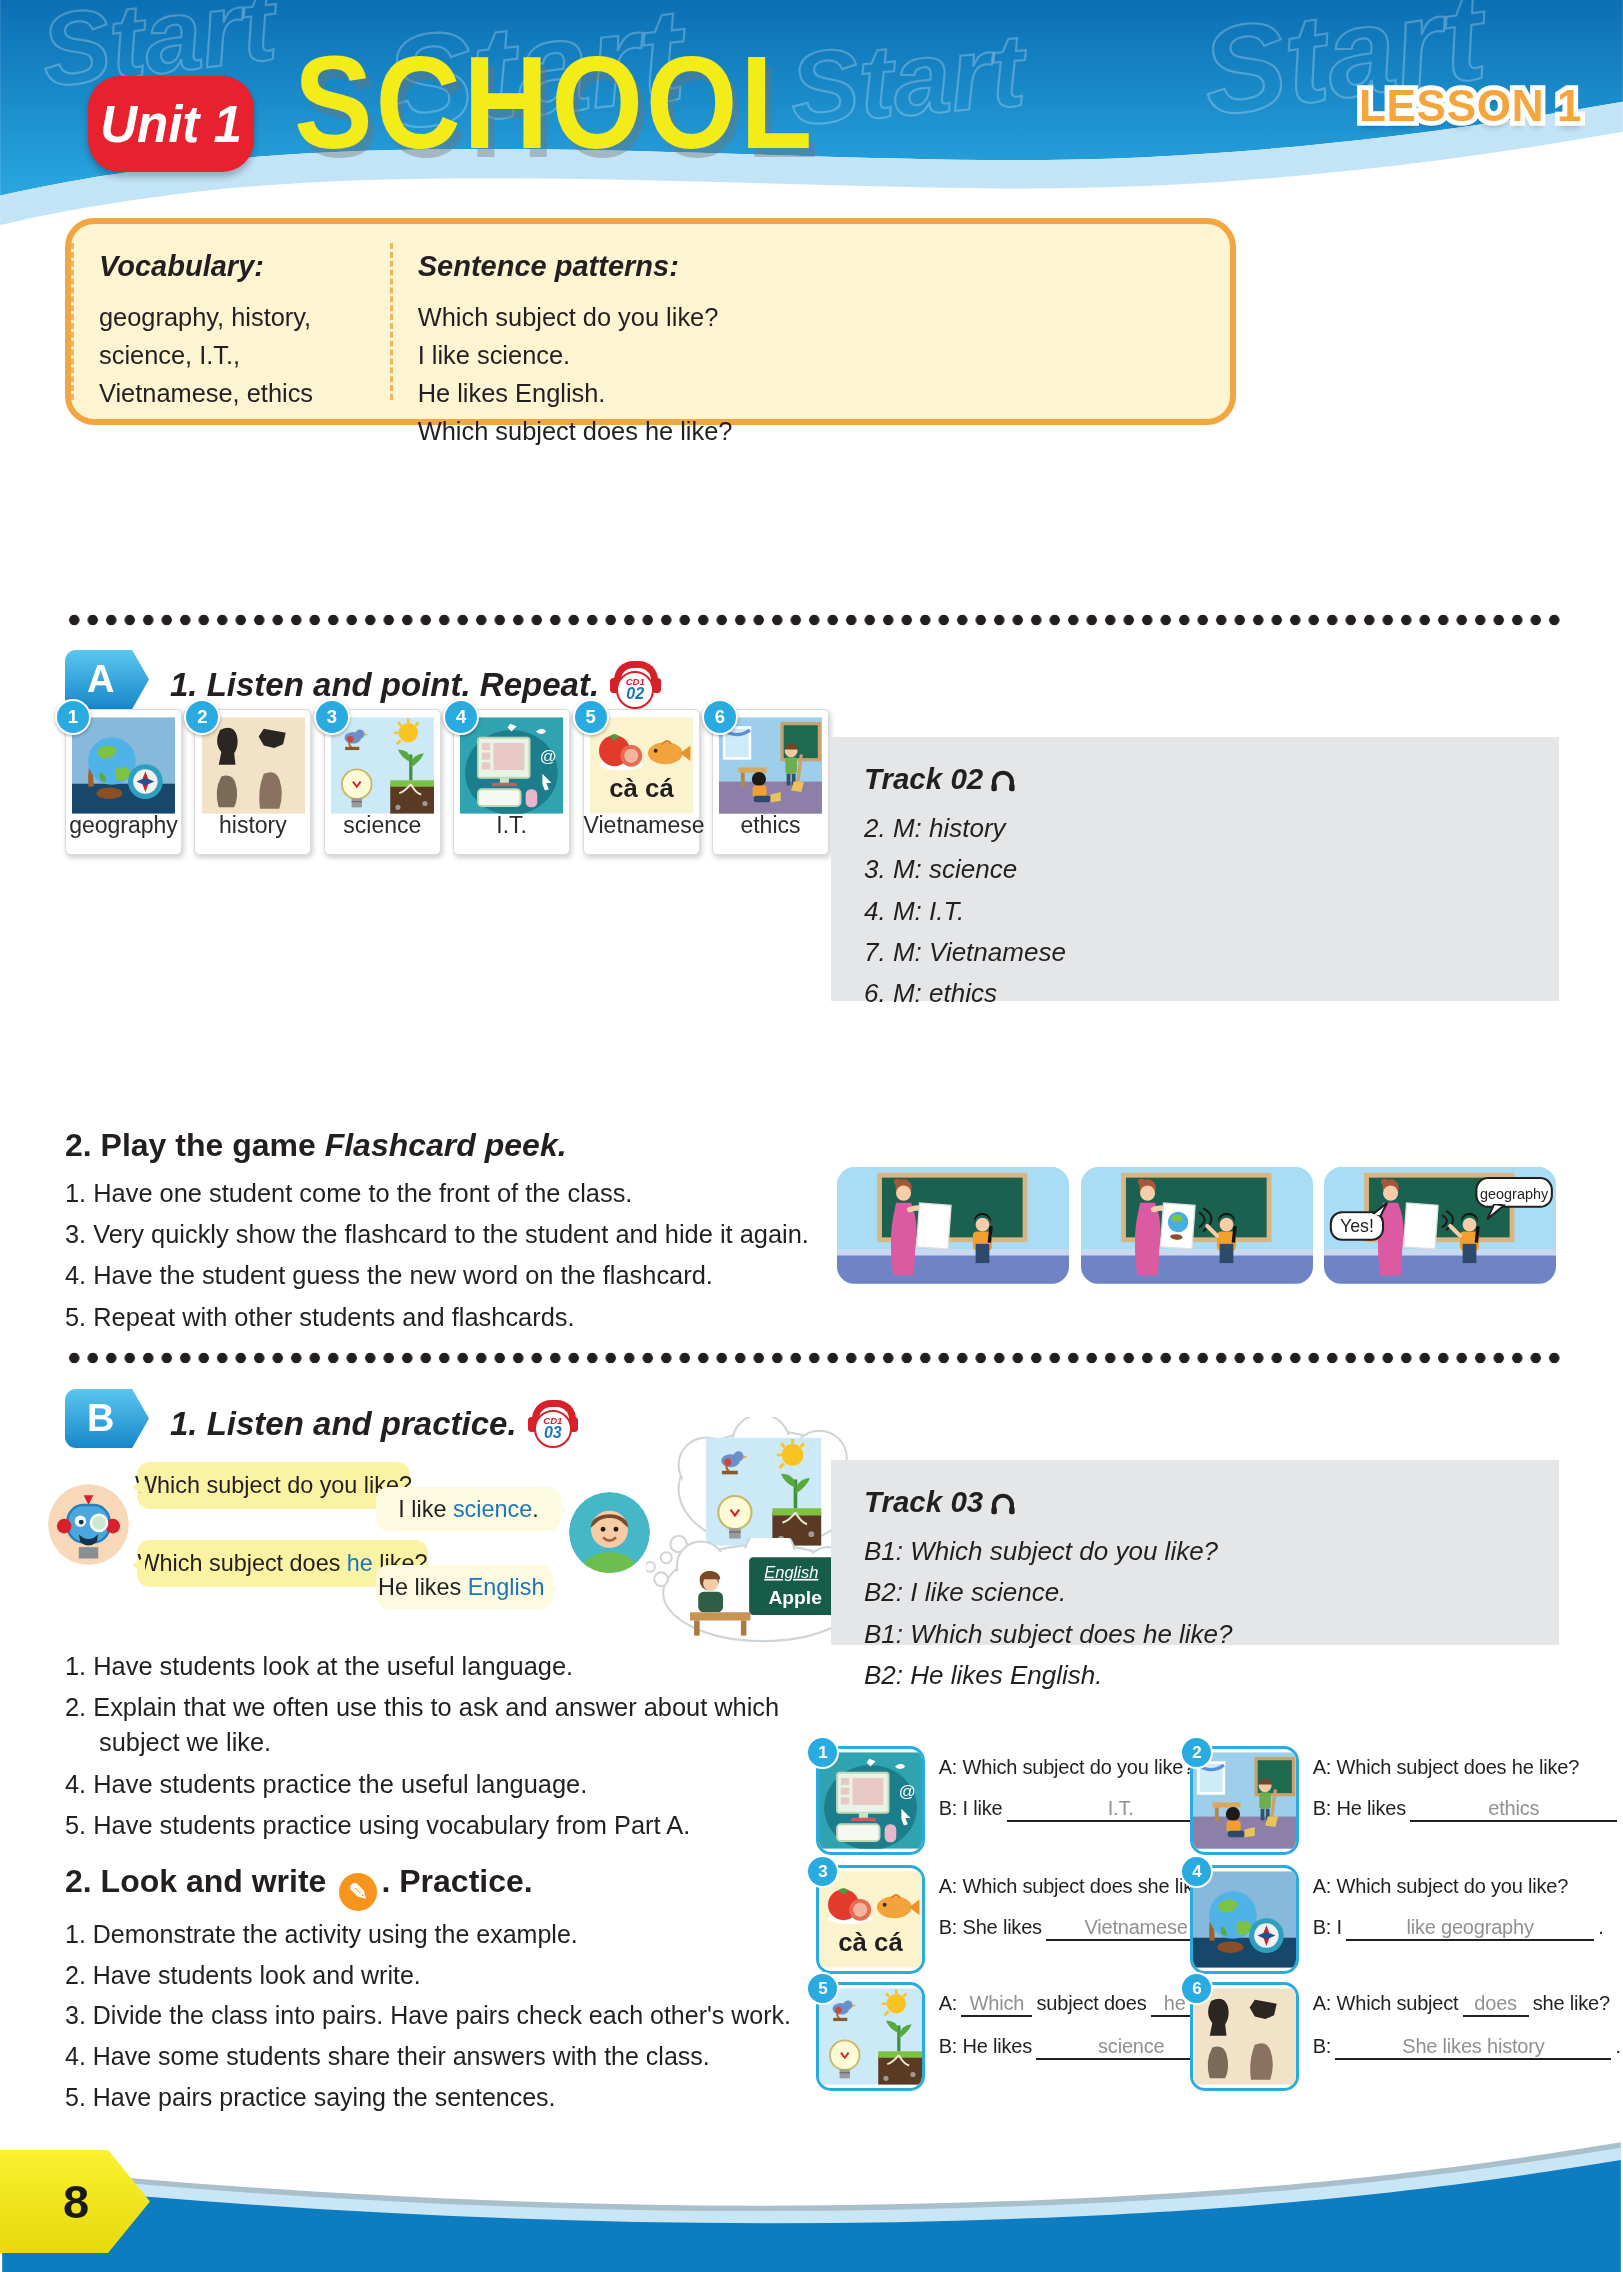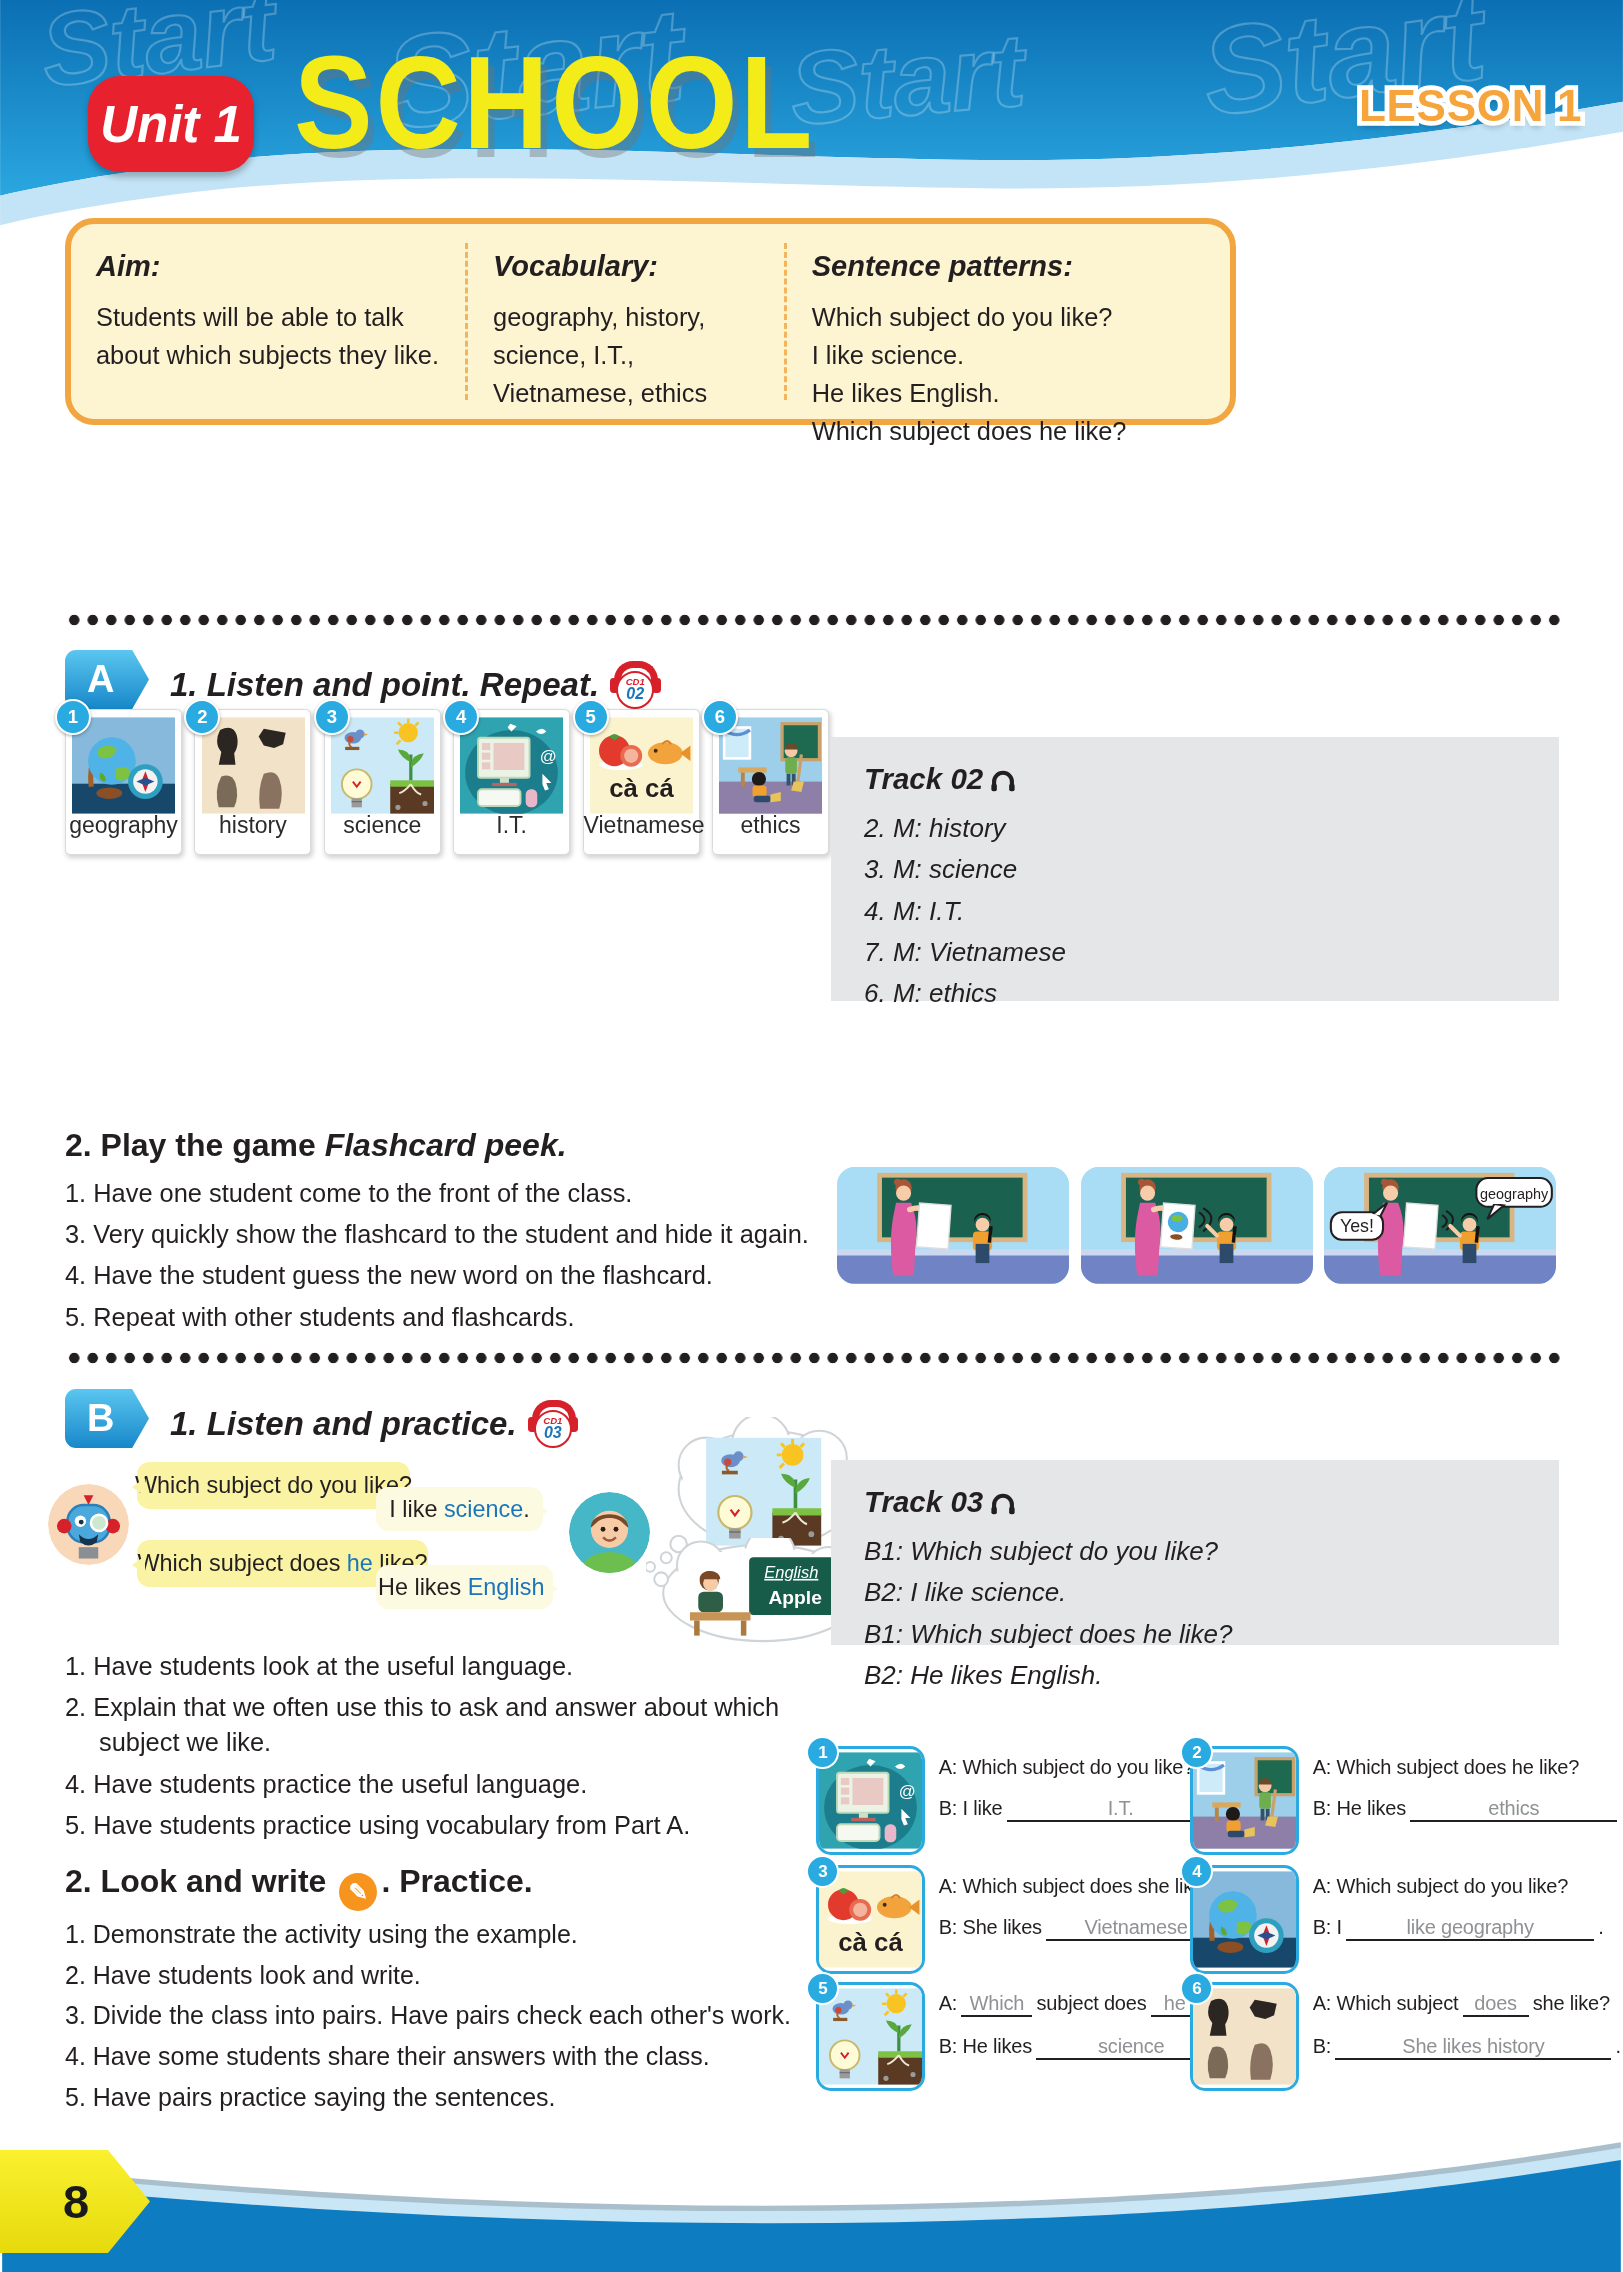--- a/index.html
+++ b/index.html
@@ -239,24 +239,20 @@
     <span class="wm" style="left:1202px;top:-17px;font-size:124px;transform:rotate(-8deg);">Start</span>
   </div>
   <div id="unit-badge">Unit 1</div>
   <div id="school-title">SCHOOL</div>
   <div class="lesson-wrap">
     <span class="lesson-layer lesson-stroke">LESSON 1</span>
     <span class="lesson-layer lesson-fill">LESSON 1</span>
   </div>
 
   <div id="info-box">
-    <div class="info-col c1">
-      <div class="info-label">Aim:</div>
-      <div class="info-text">Students will be able to talk about which subjects they like.</div>
-    </div>
     <div class="info-col c2">
       <div class="info-label">Vocabulary:</div>
       <div class="info-text">geography, history, science, I.T., Vietnamese, ethics</div>
     </div>
     <div class="info-col c3">
       <div class="info-label">Sentence patterns:</div>
       <div class="info-line">Which subject do you like?</div>
       <div class="info-line">I like science.</div>
       <div class="info-line">He likes English.</div>
       <div class="info-line">Which subject does he like?</div>
@@ -454,21 +450,21 @@
     </svg>
   </div>
   <div class="bubble q" style="left:137px;top:1462px;width:273px;height:47px;">
     <span class="blk">Which subject do you like?</span>
   </div>
   <div class="bubble q" style="left:137px;top:1540px;width:291px;height:47px;">
     <span class="blk">Which subject does </span>
       <span class="blue">he</span>
       <span class="blk"> like?</span>
   </div>
-  <div class="bubble a" style="left:376px;top:1487px;width:167px;height:44px;">
+  <div class="bubble a" style="left:376px;top:1487px;width:185px;height:44px;">
     <span class="blk">I like </span>
       <span class="blue">science</span>
       <span class="blk">.</span>
   </div>
   <div class="bubble a" style="left:376px;top:1565px;width:177px;height:44px;">
     <span class="blk">He likes </span>
       <span class="blue">English</span>
       <span class="blk">.</span>
   </div>
   <div class="avatar" style="left:569px;top:1492px;width:81px;height:81px;">

